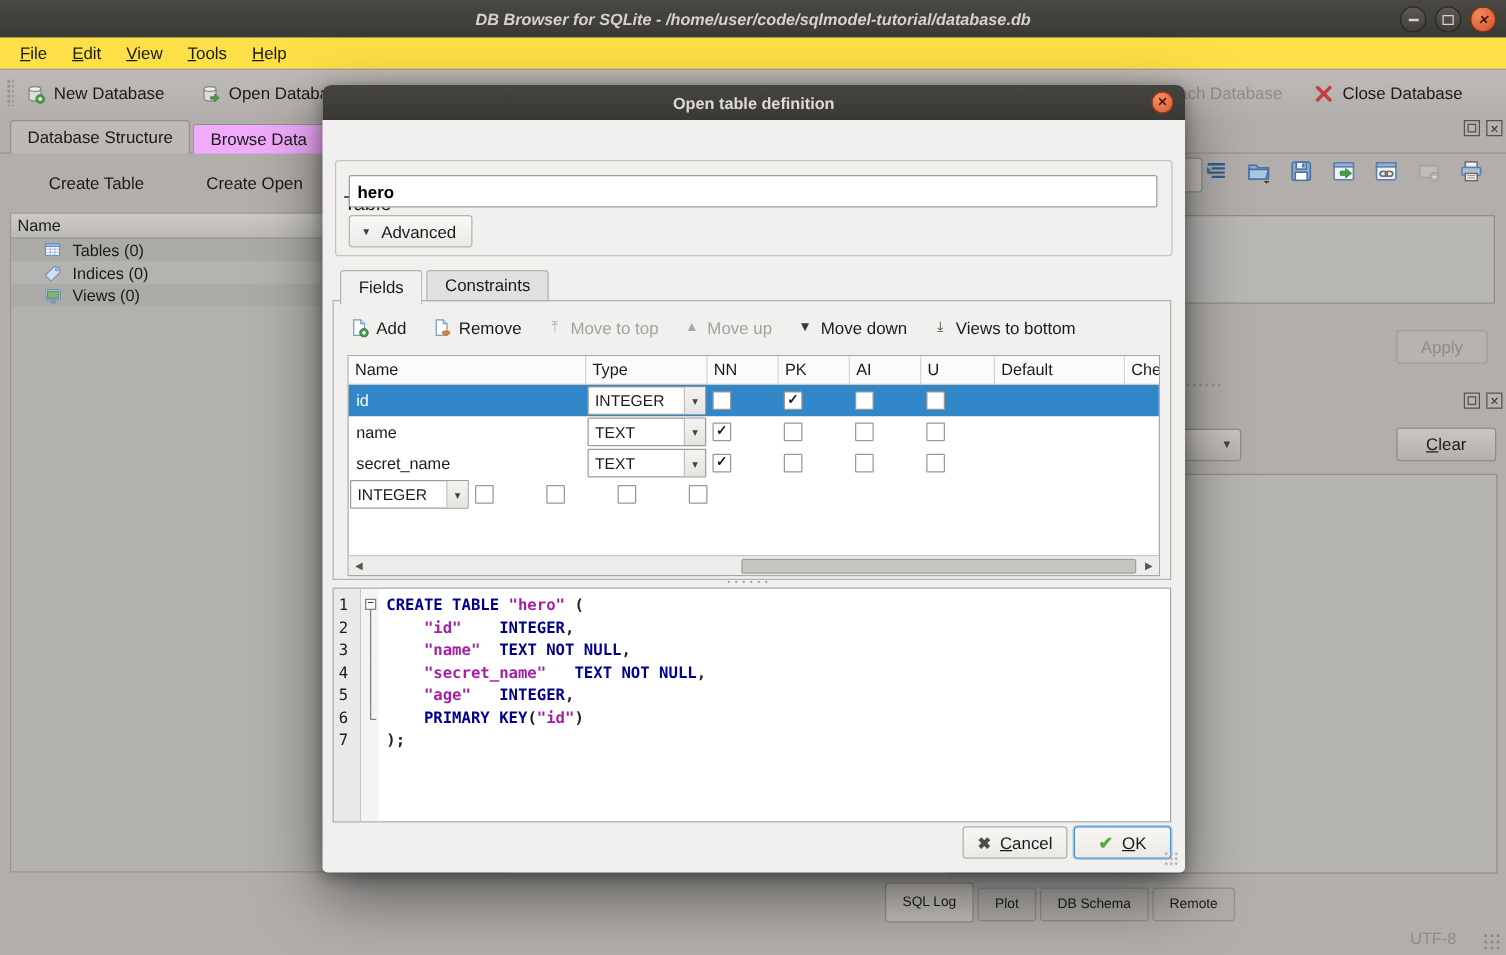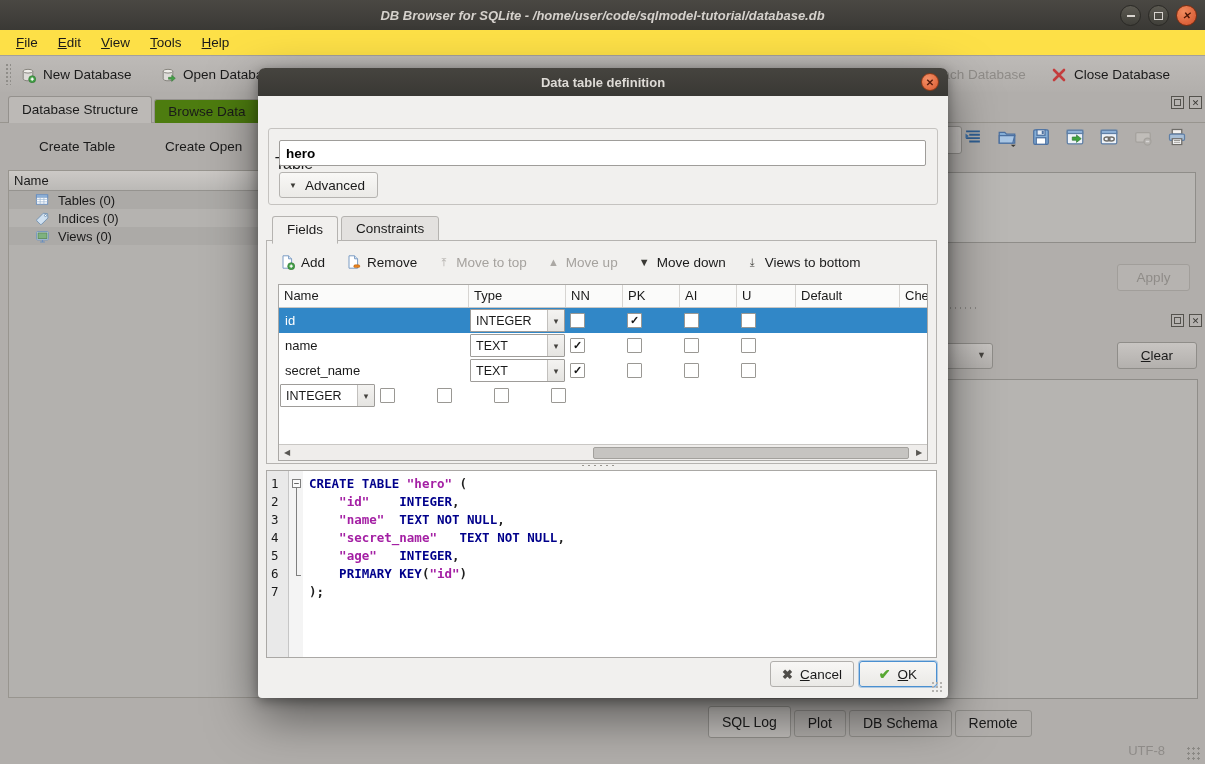--- a/index.html
+++ b/index.html
@@ -25,21 +25,21 @@
   .tb-handle{position:absolute;left:5px;top:7px;width:6px;height:22px;
              background-image:radial-gradient(circle,#8f8d89 1px,transparent 1.3px);background-size:4px 4px;}
   .tb-btn{position:absolute;top:5px;height:27px;display:flex;align-items:center;gap:7px;font-size:13.5px;}
   .tb-new{left:20px}.tb-open{left:160px}.tb-attach{left:903px}.tb-close{left:1051px}
   .tb-btn.dis .tb-lb{color:#8f8c88;}
   .ic16{width:16px;height:16px;display:inline-block;}
   .ic16 svg,.ic14 svg,.dock-ic svg{display:block;}
   
   .content-border{position:absolute;left:0;top:122px;right:0;border-top:1px solid #98958f;}
   #maintabs{position:absolute;left:8px;top:96px;display:flex;align-items:flex-end;z-index:2;}
-  .main-tab{height:23px;line-height:23px;padding:0 13px;background:#4d7c0f;border:1px solid #94918d;
+  .main-tab{height:23px;line-height:23px;padding:0 13px;background:#f0abfc;border:1px solid #94918d;
             border-bottom:none;border-radius:3px 3px 0 0;margin-right:2px;font-size:13.5px;}
   .main-tab.active{height:26px;line-height:26px;background:#bcb9b6;}
   .lp-btn{position:absolute;height:26px;display:flex;gap:7px;align-items:center;font-size:13.5px;top:133px;}
   .lp-ct{left:16px}.lp-ci{left:142px}
   .tree{position:absolute;left:8px;top:170px;width:400px;height:528px;background:#b3b1ae;border:1px solid #98958f;box-sizing:border-box;}
   .tree-head{height:19px;background:linear-gradient(#ccc9c6,#bbb9b6);border-bottom:1px solid #95938f;
              padding-left:5px;line-height:19px;font-size:13px;}
   .tree-row{height:18px;display:flex;align-items:center;padding-left:26px;gap:8px;font-size:13px;}
   .tree-row:nth-child(odd){background:#acaaa7;}
   .tree-row:nth-child(even){background:#b5b3b0;}
@@ -61,21 +61,21 @@
             background-image:radial-gradient(circle,#8a8884 .9px,transparent 1.1px);background-size:5px 4px;}
   .combobox{position:absolute;left:860px;top:343px;width:133px;height:26px;box-sizing:border-box;
             background:linear-gradient(#c7c4c1,#b4b1ae);border:1px solid #8f8d89;border-radius:3px;}
   .combobox .arr{position:absolute;right:6px;top:6px;font-size:9px;color:#45433f;}
   .clearbtn{position:absolute;left:1117px;top:342px;width:80px;height:27px;box-sizing:border-box;
             background:linear-gradient(#c8c5c2,#b3b0ad);border:1px solid #8f8d89;border-radius:3px;
             text-align:center;line-height:25px;font-size:13.5px;}
   .logbox{position:absolute;left:760px;top:379px;width:436px;height:318px;background:#b6b4b1;border:1px solid #8f8d89;}
   #bottomtabs{position:absolute;left:708px;top:706px;display:flex;gap:3px;align-items:flex-start;}
   .btab{height:25px;line-height:25px;padding:0 13px;background:#b0adaa;border:1px solid #918f8b;
-        border-radius:3px;font-size:14px;margin-top:4px;}
+        border-radius:3px;font-size:11px;margin-top:4px;}
   .btab.active{background:#c2bfbc;margin-top:0;height:30px;line-height:30px;}
   .status-enc{position:absolute;right:40px;top:743px;color:#8e8b88;font-size:13px;}
   .grip{position:absolute;right:4px;top:746px;width:15px;height:15px;
         background-image:radial-gradient(circle,#8a8884 1px,transparent 1.2px);background-size:5px 5px;}
   
   .dlg{position:absolute;left:258px;top:68px;width:690px;height:630px;z-index:50;background:#f1f0ee;
        border-radius:8px 8px 4px 4px;box-shadow:0 18px 50px rgba(0,0,0,.5),0 3px 12px rgba(0,0,0,.35);}
   .dlg-tb{height:28px;background:linear-gradient(#46443f,#393834);border-radius:7px 7px 0 0;display:flex;
           align-items:center;justify-content:center;color:#dedbd6;font-weight:700;font-size:13px;position:relative;}
   .dlg-close{position:absolute;right:9px;top:5px;width:18px;height:18px;border-radius:50%;
@@ -348,21 +348,21 @@
       <div class="btab active">SQL Log</div>
       <div class="btab">Plot</div>
       <div class="btab">DB Schema</div>
       <div class="btab">Remote</div>
     </div>
   <div class="status-enc">UTF-8</div>
   <div class="grip"></div>
 
   <div class="dlg">
     <div class="dlg-tb">
-      <span>Data table definition</span>
+      <span>Open table definition</span>
       <div class="dlg-close">
           <span>✕</span>
         </div>
     </div>
     <div class="dlg-label-table">Table</div>
     <div class="dlg-group">
       <input class="dlg-input" value="hero" style="">
       <div class="adv-btn">
         <span class="adv-arrow">▼</span>
         <span>Advanced</span>

